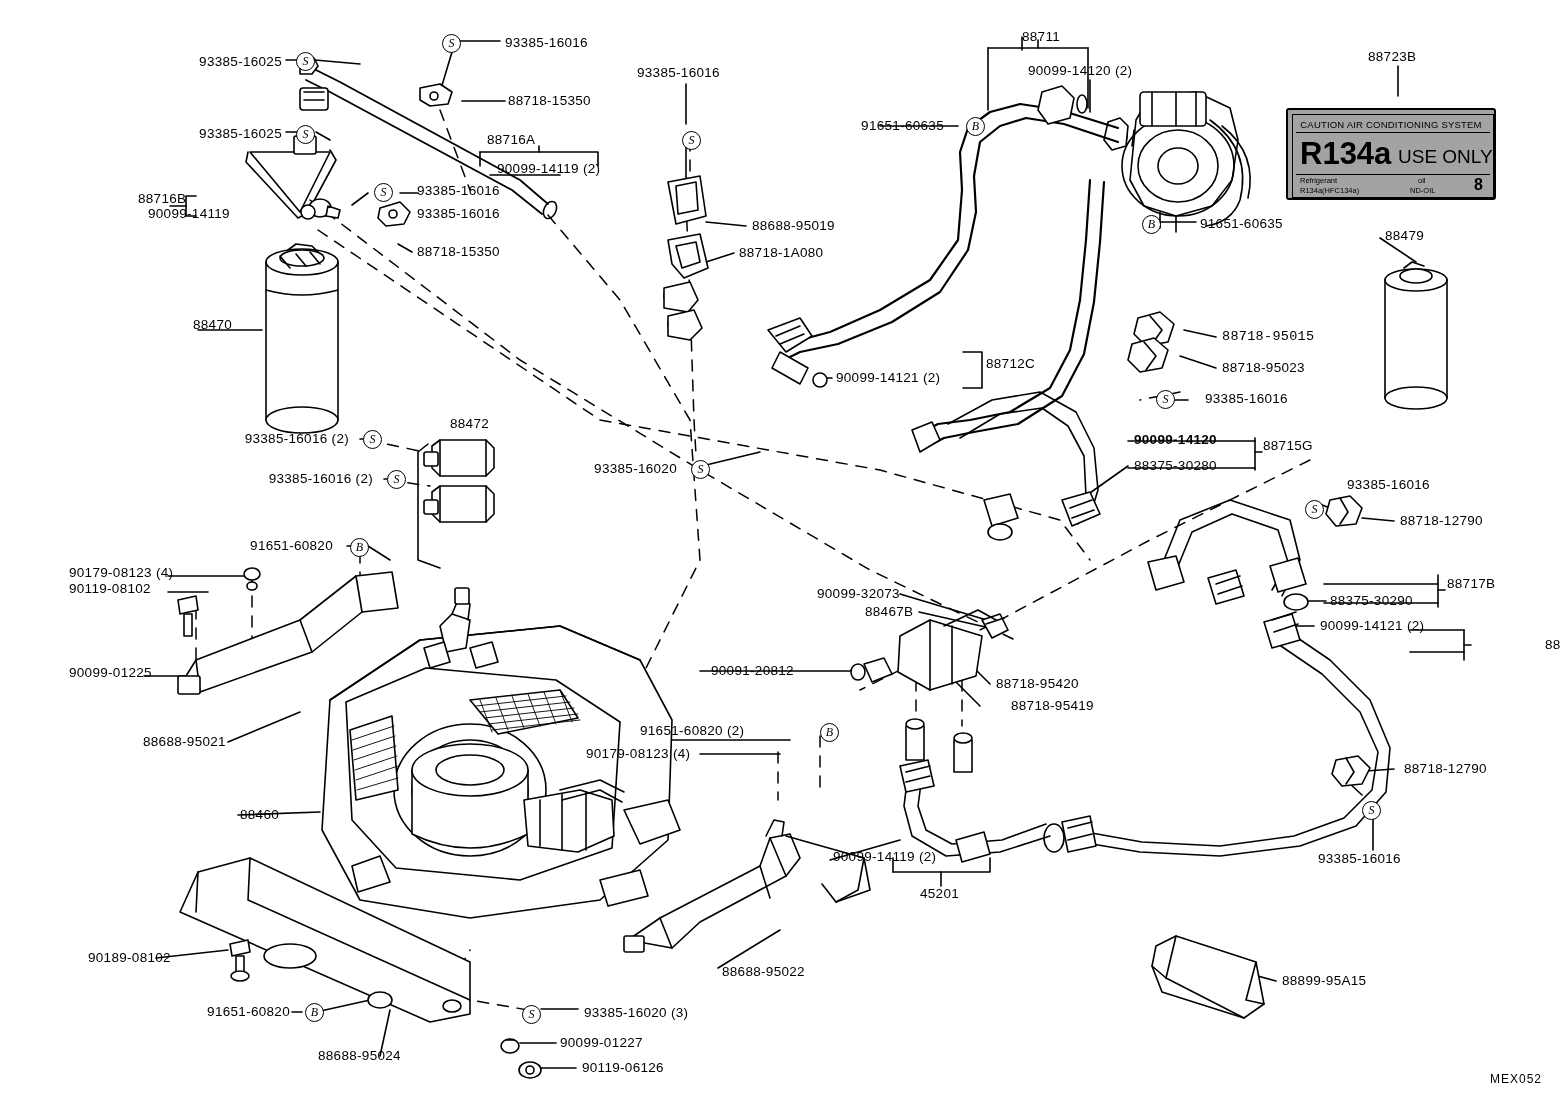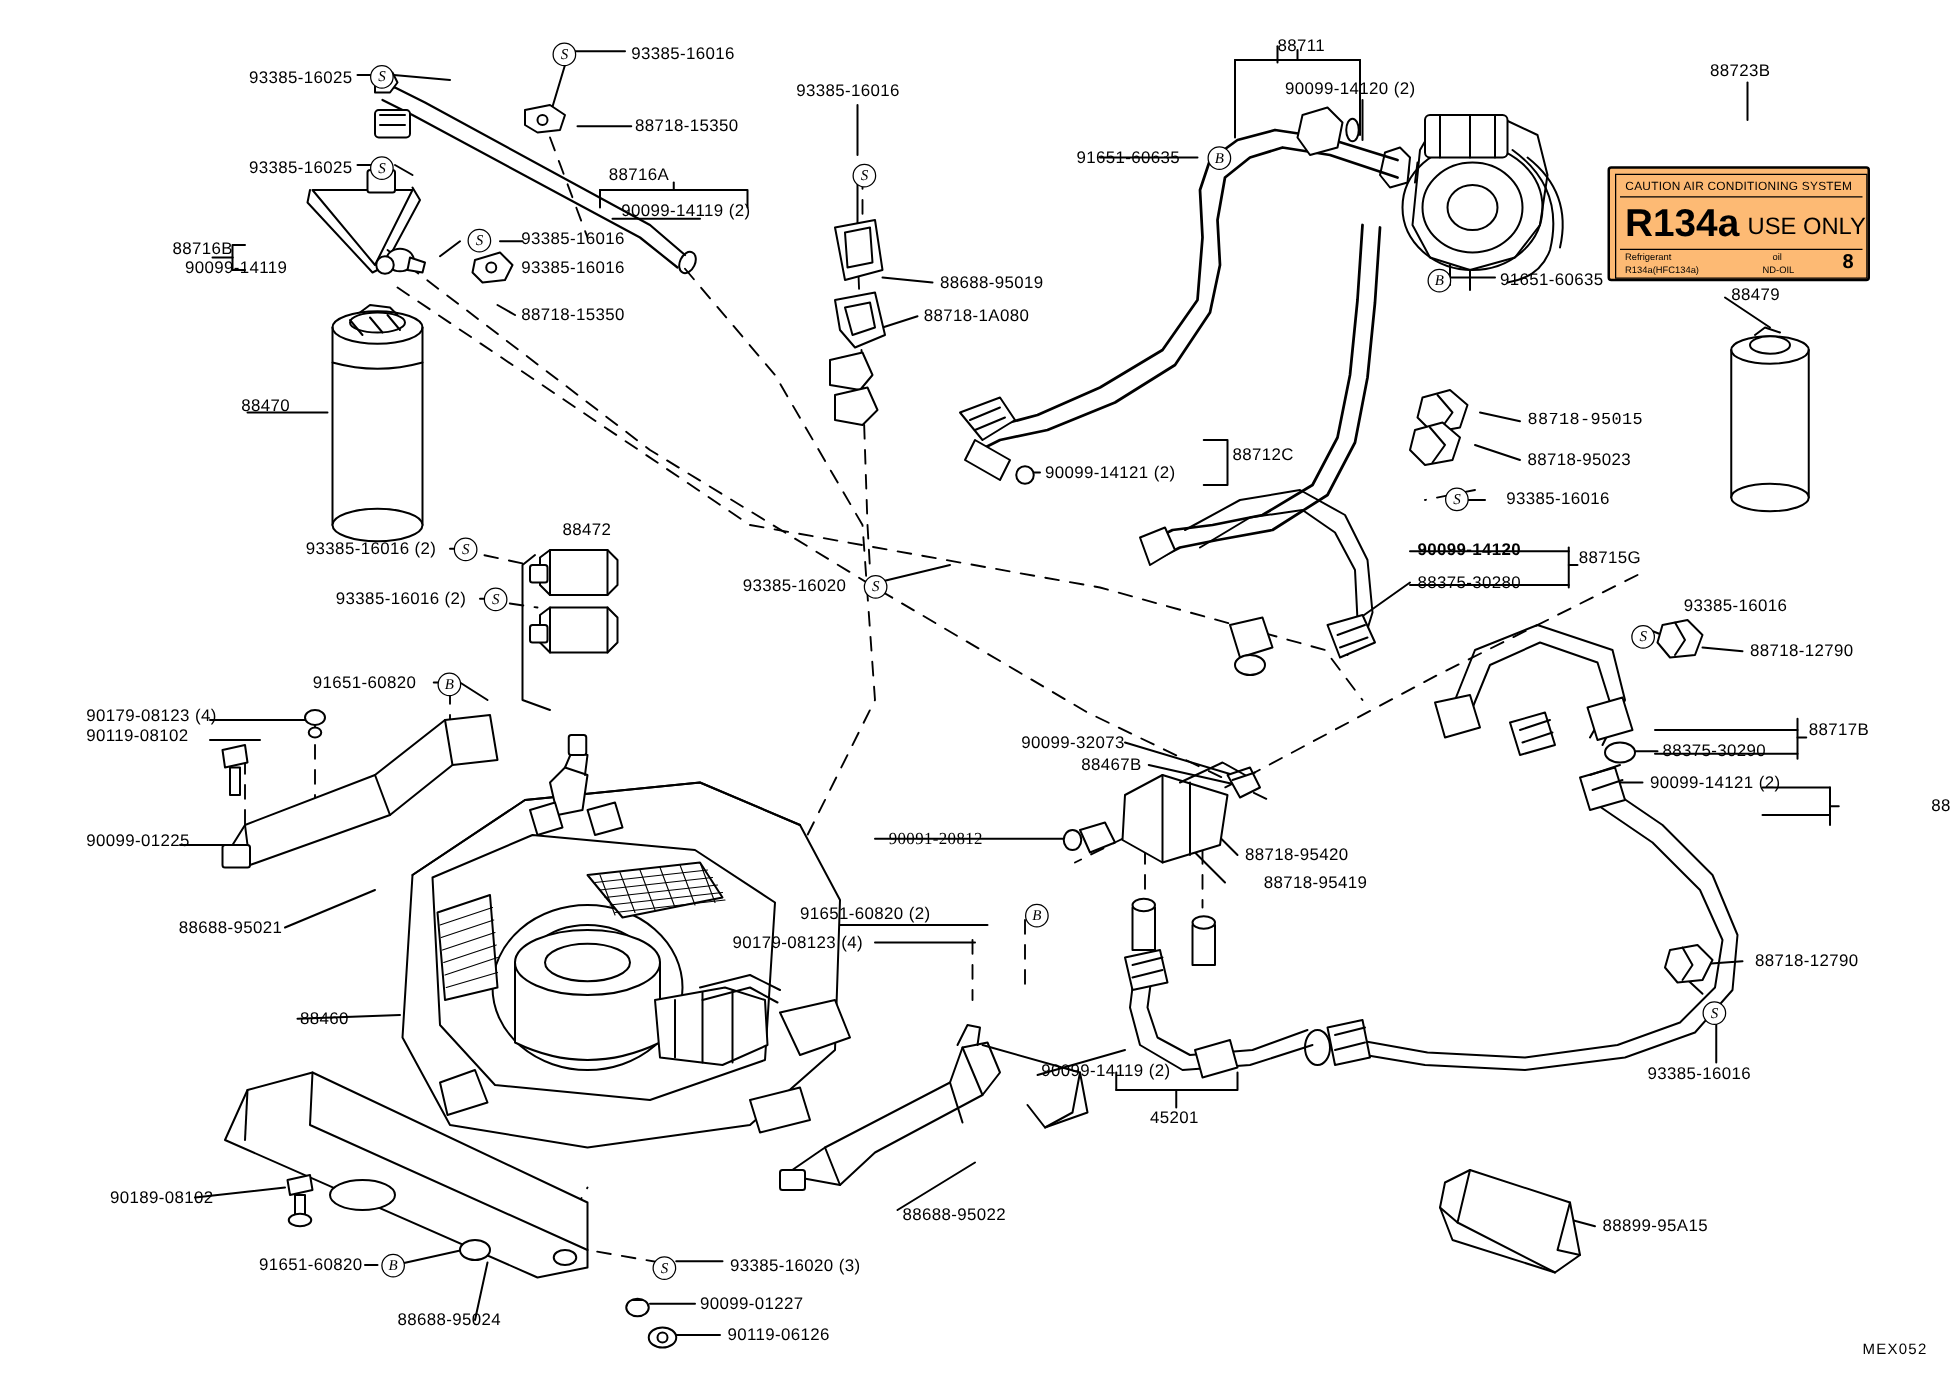--- a/index.html
+++ b/index.html
@@ -40,23 +40,22 @@
   }
   svg.art {
     position: absolute;
     left: 0; top: 0;
     width: 1560px;
     height: 1100px;
   }
   .tagbox {
     position: absolute;
     border: 2px solid #000;
-    background: #fdba74;
+    background: #a3a3a3;
     box-sizing: border-box;
-    margin-top: 25px;
   }
   .tag-inner {
     position: absolute;
     border: 1.2px solid #000;
     box-sizing: border-box;
   }
   .tag-t1 {
     position: absolute;
     font-size: 9.5px;
     letter-spacing: 0.2px;
@@ -499,21 +498,21 @@
       <div class="circ" style="left: 350px; top: 538px;">B</div>
       <div class="lbl" style="left: 69px; top: 565px;">90179-08123 (4)</div>
       <div class="lbl" style="left: 69px; top: 581px;">90119-08102</div>
       <div class="lbl" style="left: 1447px; top: 576px;">88717B</div>
       <div class="lbl" style="left: 1330px; top: 593px;">88375-30290</div>
       <div class="lbl" style="left: 817px; top: 586px;">90099-32073</div>
       <div class="lbl" style="left: 865px; top: 604px;">88467B</div>
       <div class="lbl" style="left: 1320px; top: 618px;">90099-14121 (2)</div>
       <div class="lbl" style="left: 1545px; top: 637px; text-align: right;">88712</div>
       <div class="lbl" style="left: 69px; top: 665px;">90099-01225</div>
-      <div class="lbl" style="left: 711px; top: 663px; font-family: Liberation Serif, serif;">90091-20812</div>
+      <div class="lbl" style="left: 711px; top: 663px;">90091-20812</div>
       <div class="lbl" style="left: 996px; top: 676px;">88718-95420</div>
       <div class="lbl" style="left: 982px; top: 698px; margin-left: 29px;">88718-95419</div>
       <div class="lbl" style="left: 143px; top: 734px;">88688-95021</div>
       <div class="lbl" style="left: 640px; top: 723px;">91651-60820 (2)</div>
       <div class="circ" style="left: 820px; top: 723px;">B</div>
       <div class="lbl" style="left: 586px; top: 746px;">90179-08123 (4)</div>
       <div class="lbl" style="left: 1404px; top: 761px;">88718-12790</div>
       <div class="lbl" style="left: 240px; top: 807px;">88460</div>
       <div class="lbl" style="left: 833px; top: 849px;">90099-14119 (2)</div>
       <div class="lbl" style="left: 1318px; top: 851px;">93385-16016</div>

